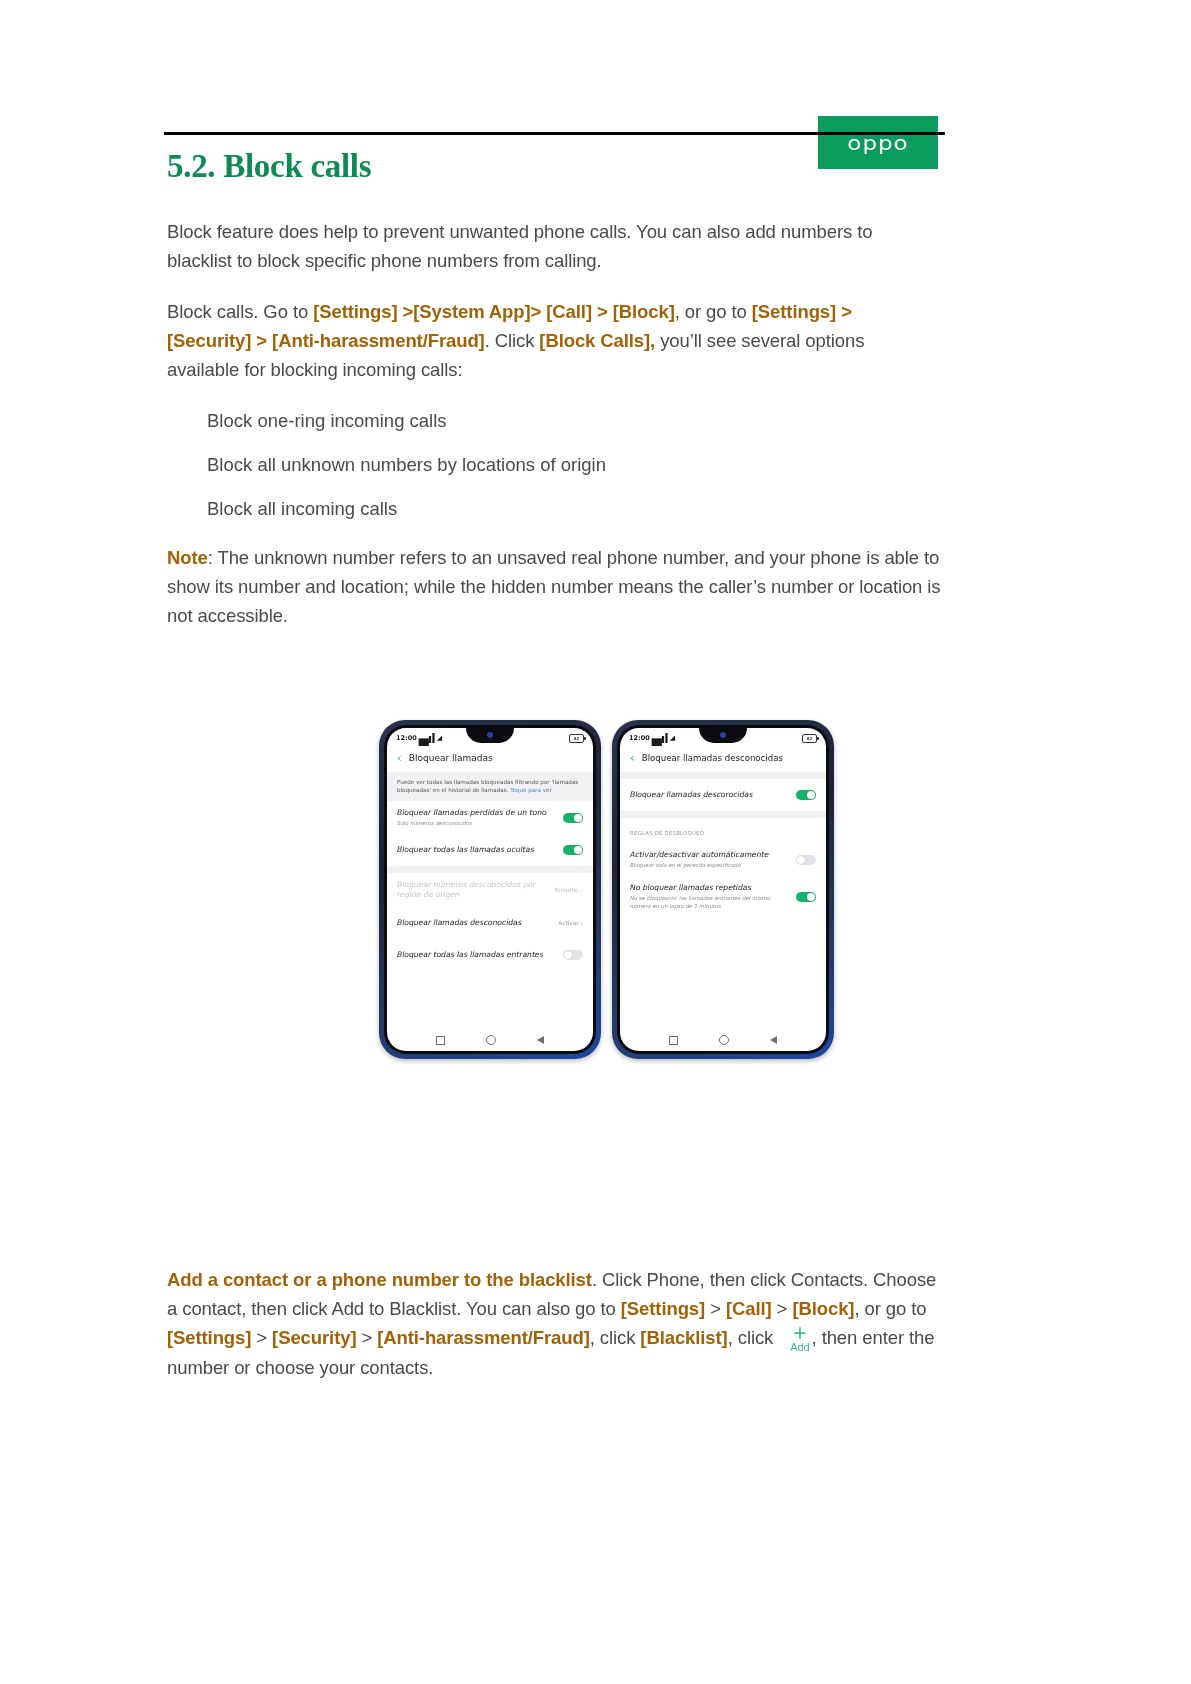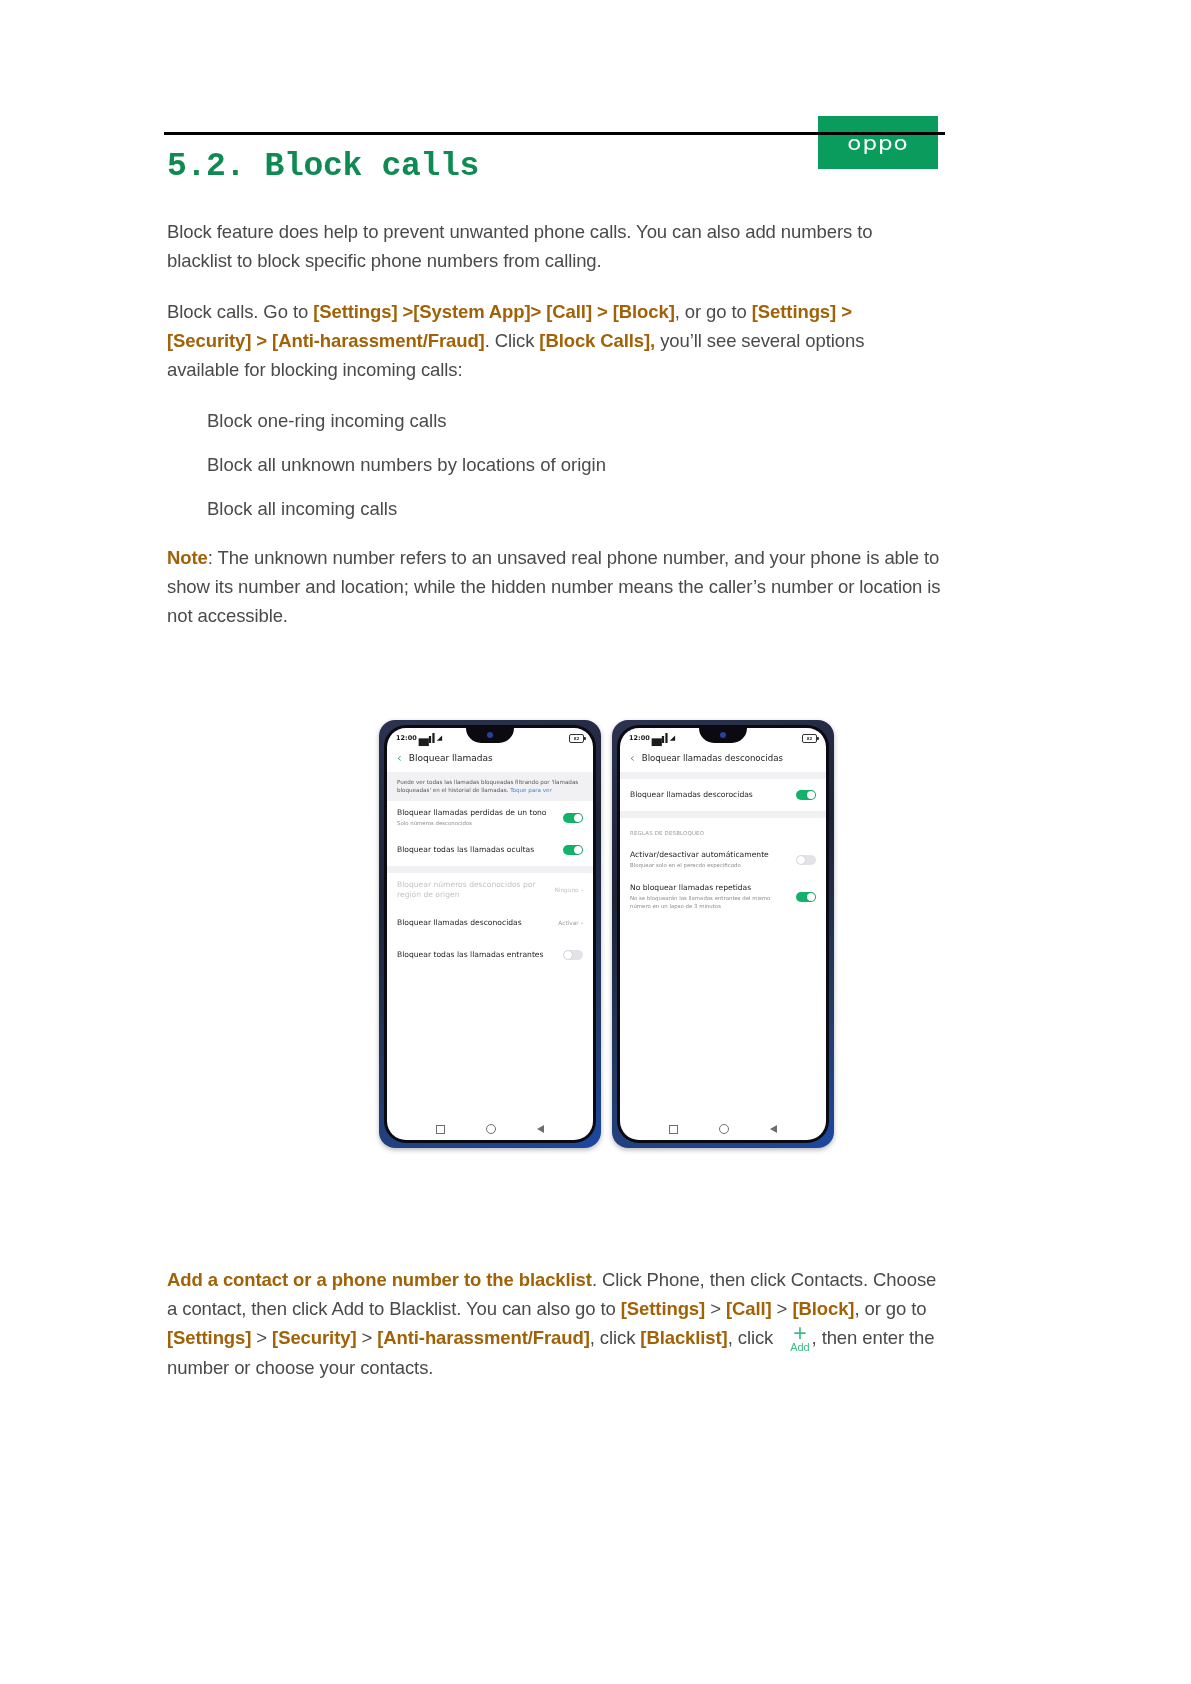--- a/index.html
+++ b/index.html
@@ -54,21 +54,21 @@
 
   
   #content {
     position: absolute;
     left: 167px;
     top: 140px;
     width: 778px;
   }
 
   h1#page-title {
-    font-family: Liberation Mono, monospace;
+    font-family: Liberation Serif, serif;
     font-size: 33px;
     font-weight: bold;
     color: #0e8a52;
     margin: 8px 0 32px 0;
     letter-spacing: -0.3px;
   }
 
   p.body-para {
     font-size: 18.5px;
     line-height: 29px;
@@ -93,22 +93,22 @@
   
   #phones-figure {
     position: absolute;
     left: 0; top: 720px;
     width: 1191px;
     height: 490px;
   }
   .phone {
     position: absolute;
     width: 222px;
-    height: 428px;
-    border-radius: 16px;
+    height: 339px;
+    border-radius: 26px;
     background: linear-gradient(160deg, #2b3350 0%, #1d2337 35%, #243a63 70%, #1c48a0 100%);
     padding: 5px;
     box-sizing: border-box;
     box-shadow: 0 2px 5px rgba(0,0,0,0.28);
   }
   #phone-1 { left: 379px; top: 0px; }
   #phone-2 { left: 612px; top: 0px; }
 
   .phone-inner {
     position: relative;
@@ -210,21 +210,21 @@
   .banner .link { color: #3d86d8; }
 
   .list-section { background: #ffffff; }
   .row {
     display: flex;
     align-items: center;
     padding: 7px 10px;
     border-bottom: 0;
     min-height: 18px;
   }
-  .row-text { flex: 1; padding-right: 6px; }
+  .row-text { flex: 1; padding-right: 6px; font-style: italic; }
   .row-title {
     font-size: 7.6px;
     color: #1e1e1e;
     line-height: 10px;
   }
   .row-sub {
     font-size: 5.4px;
     color: #8b8c90;
     line-height: 8px;
     margin-top: 1px;

